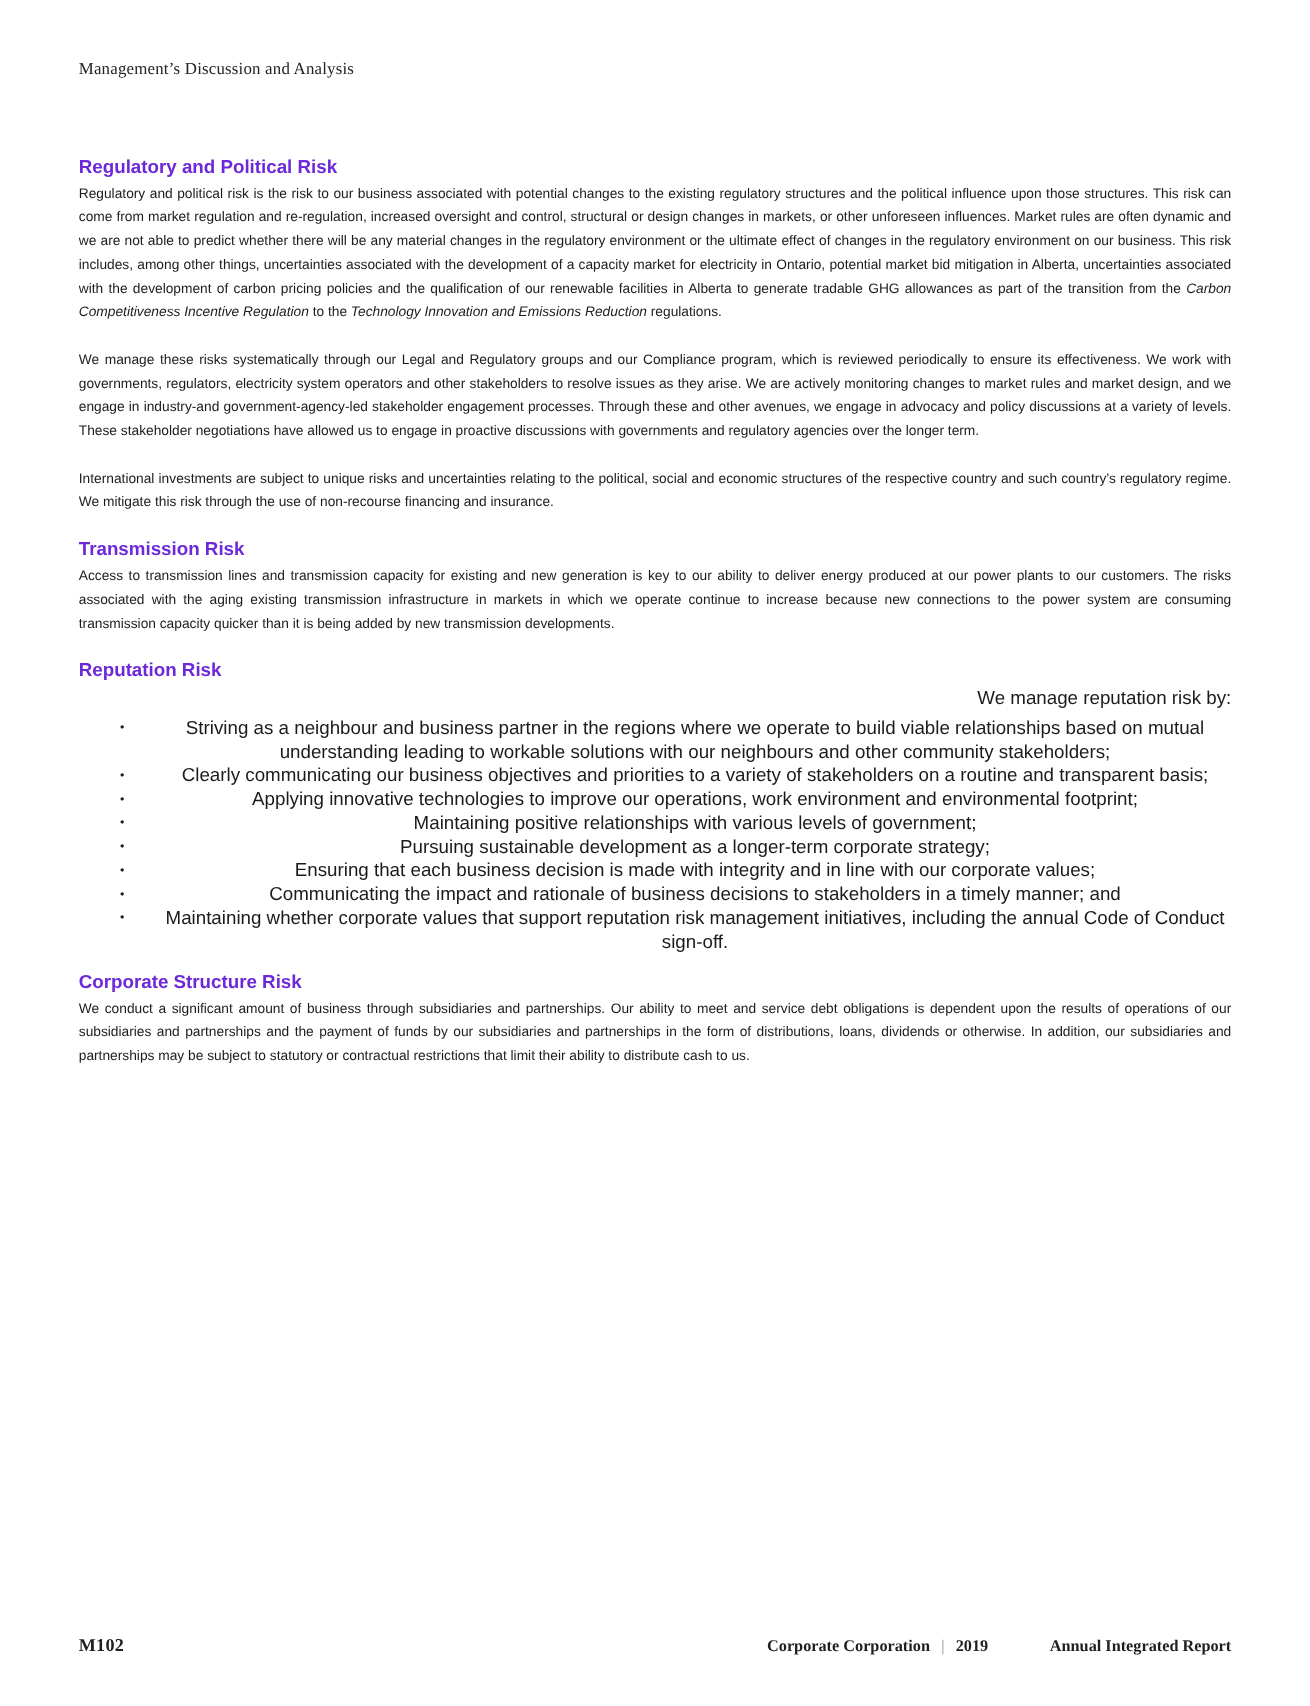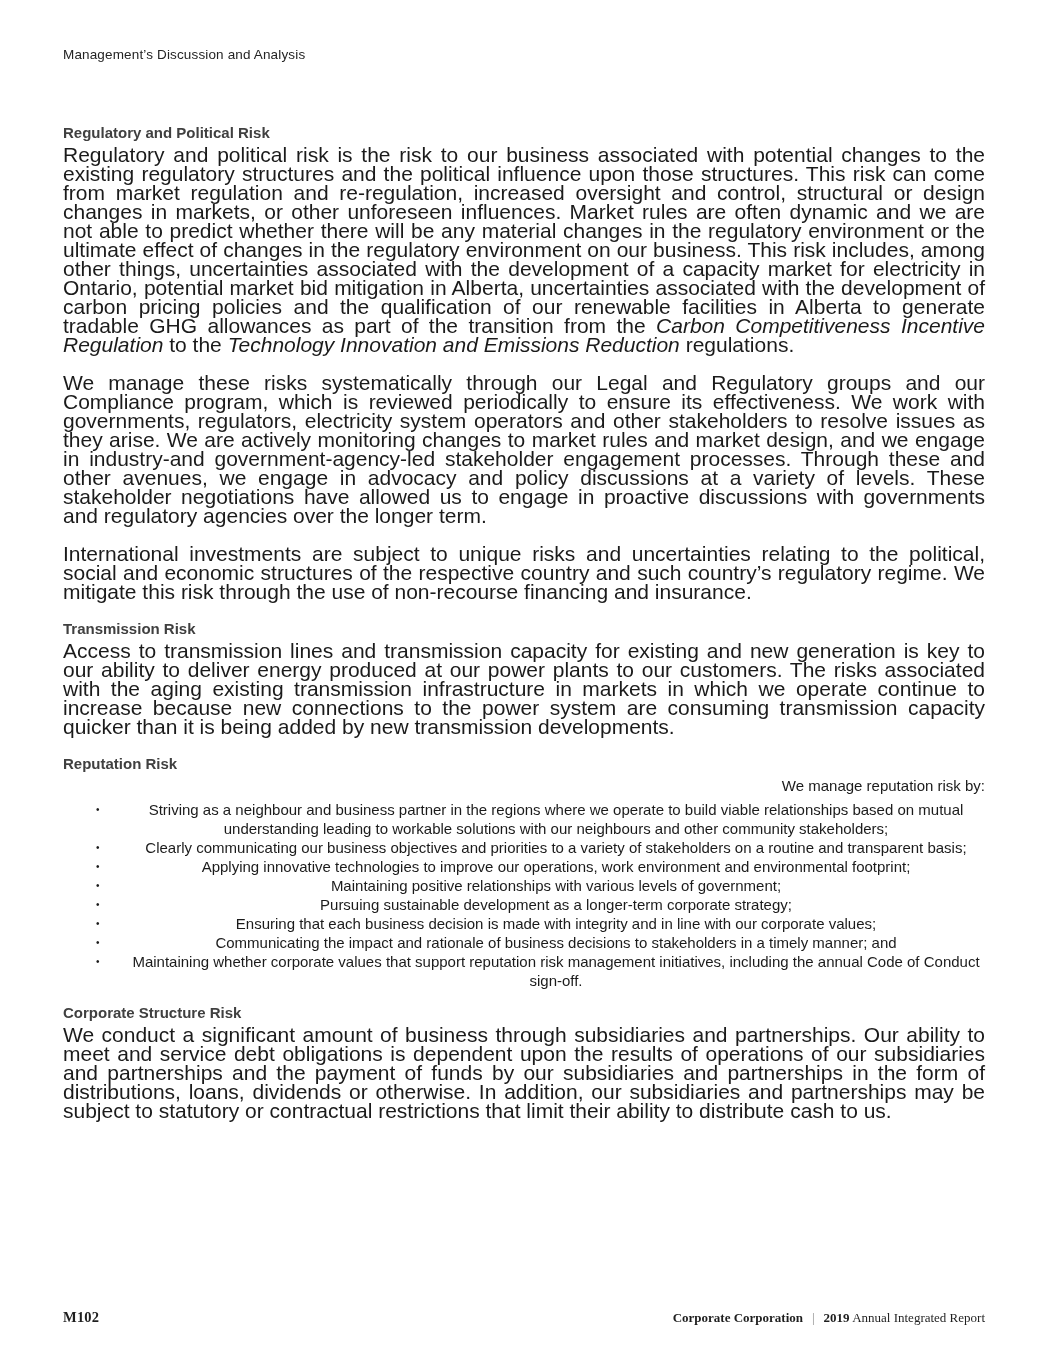--- a/index.html
+++ b/index.html
@@ -3,44 +3,44 @@
 <meta charset="utf-8">
 <style>
   *{margin:0;padding:0;box-sizing:border-box;}
   html,body{background:#ffffff;}
   body{
     width:1048px;height:1365px;position:relative;
     font-family:"Liberation Sans",sans-serif;color:#1b1b1b;
   }
   .page{position:absolute;inset:0;padding:0 63px;overflow:hidden;background:#ffffff;}
   .running-header{
-    font-family:Liberation Sans, sans-serif;font-size:13.5px;color:#242424;
+    font-family:Liberation Serif, serif;font-size:13.5px;color:#242424;
     padding-top:47px;letter-spacing:0.15px;
   }
   .content{margin-top:62px;}
-  .section-title{font-size:15px;font-weight:700;margin:0 0 4px;color:#404040;}
+  .section-title{font-size:15px;font-weight:700;margin:0 0 4px;color:#6d28d9;}
   .section-title.spaced{margin-top:0;}
-  .body-p{font-size:21px;line-height:19px;text-align:justify;margin:0 0 19px;}
+  .body-p{font-size:11px;line-height:19px;text-align:justify;margin:0 0 19px;}
   .intro-p{font-size:15px;line-height:19px;margin:0 0 5px;text-align:right;}
   .italic{font-style:italic;}
   .bullets{margin:0 0 14px;}
   .bullet-row{display:flex;font-size:15px;line-height:19px;}
   .bullet-glyph{flex:0 0 auto;width:31px;margin-left:33px;font-size:10px;line-height:19px;color:#1b1b1b;}
   .bullet-text{flex:1;text-align:center;}
   .footer{
     position:absolute;left:63px;right:63px;bottom:39px;
     display:flex;justify-content:space-between;align-items:baseline;
     font-family:"Liberation Serif",serif;color:#1f1f1f;
   }
   .page-num{font-size:14.5px;font-weight:700;letter-spacing:0.2px;text-align:right;}
   .footer-right{font-size:13px;}
   .fr-company{font-weight:700;}
   .fr-sep{color:#8a8a8a;margin:0 9px;font-weight:400;}
   .fr-year{font-weight:700;}
-  .fr-report{font-weight:400;}
+  .fr-report{font-weight:700;margin-left:46px;}
 </style>
 </head>
 <body>
 
 <div class="page">
 
   <div class="running-header">Management’s Discussion and Analysis</div>
 
   <div class="content">
 

